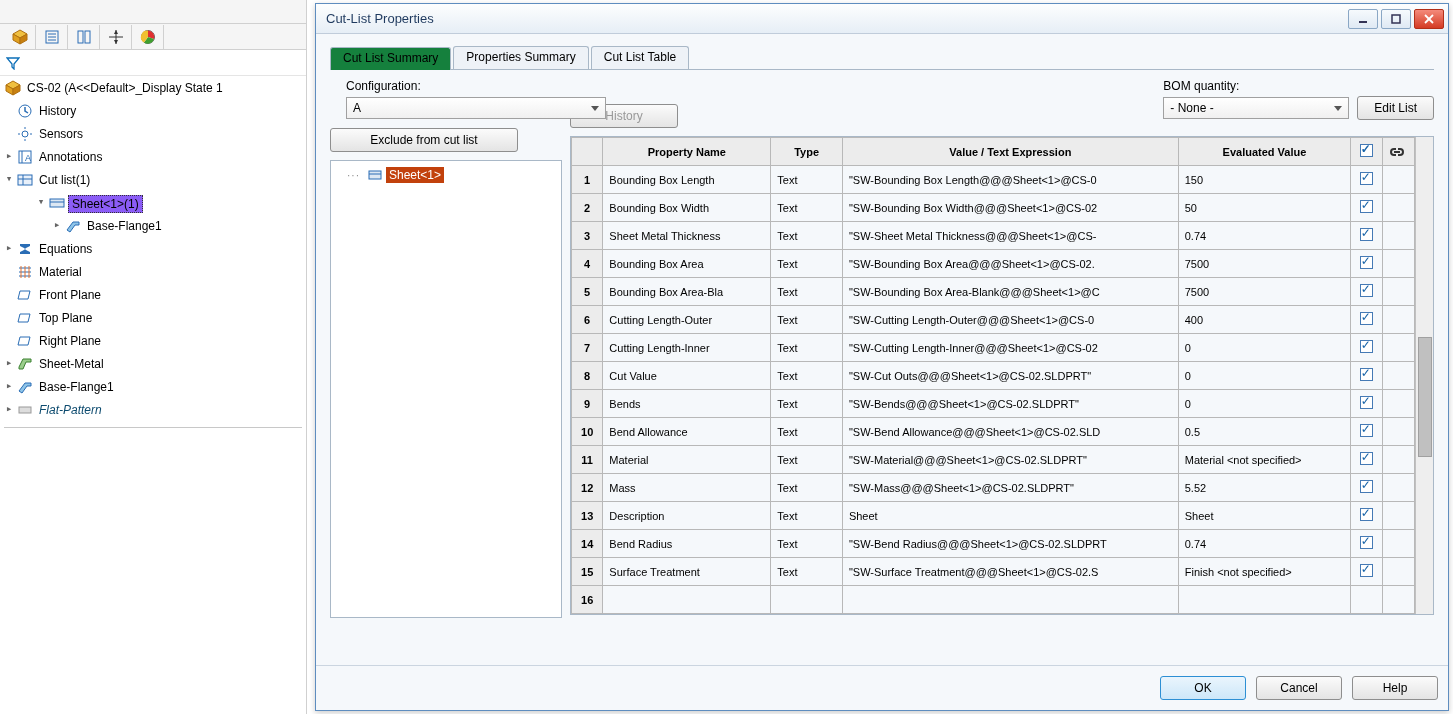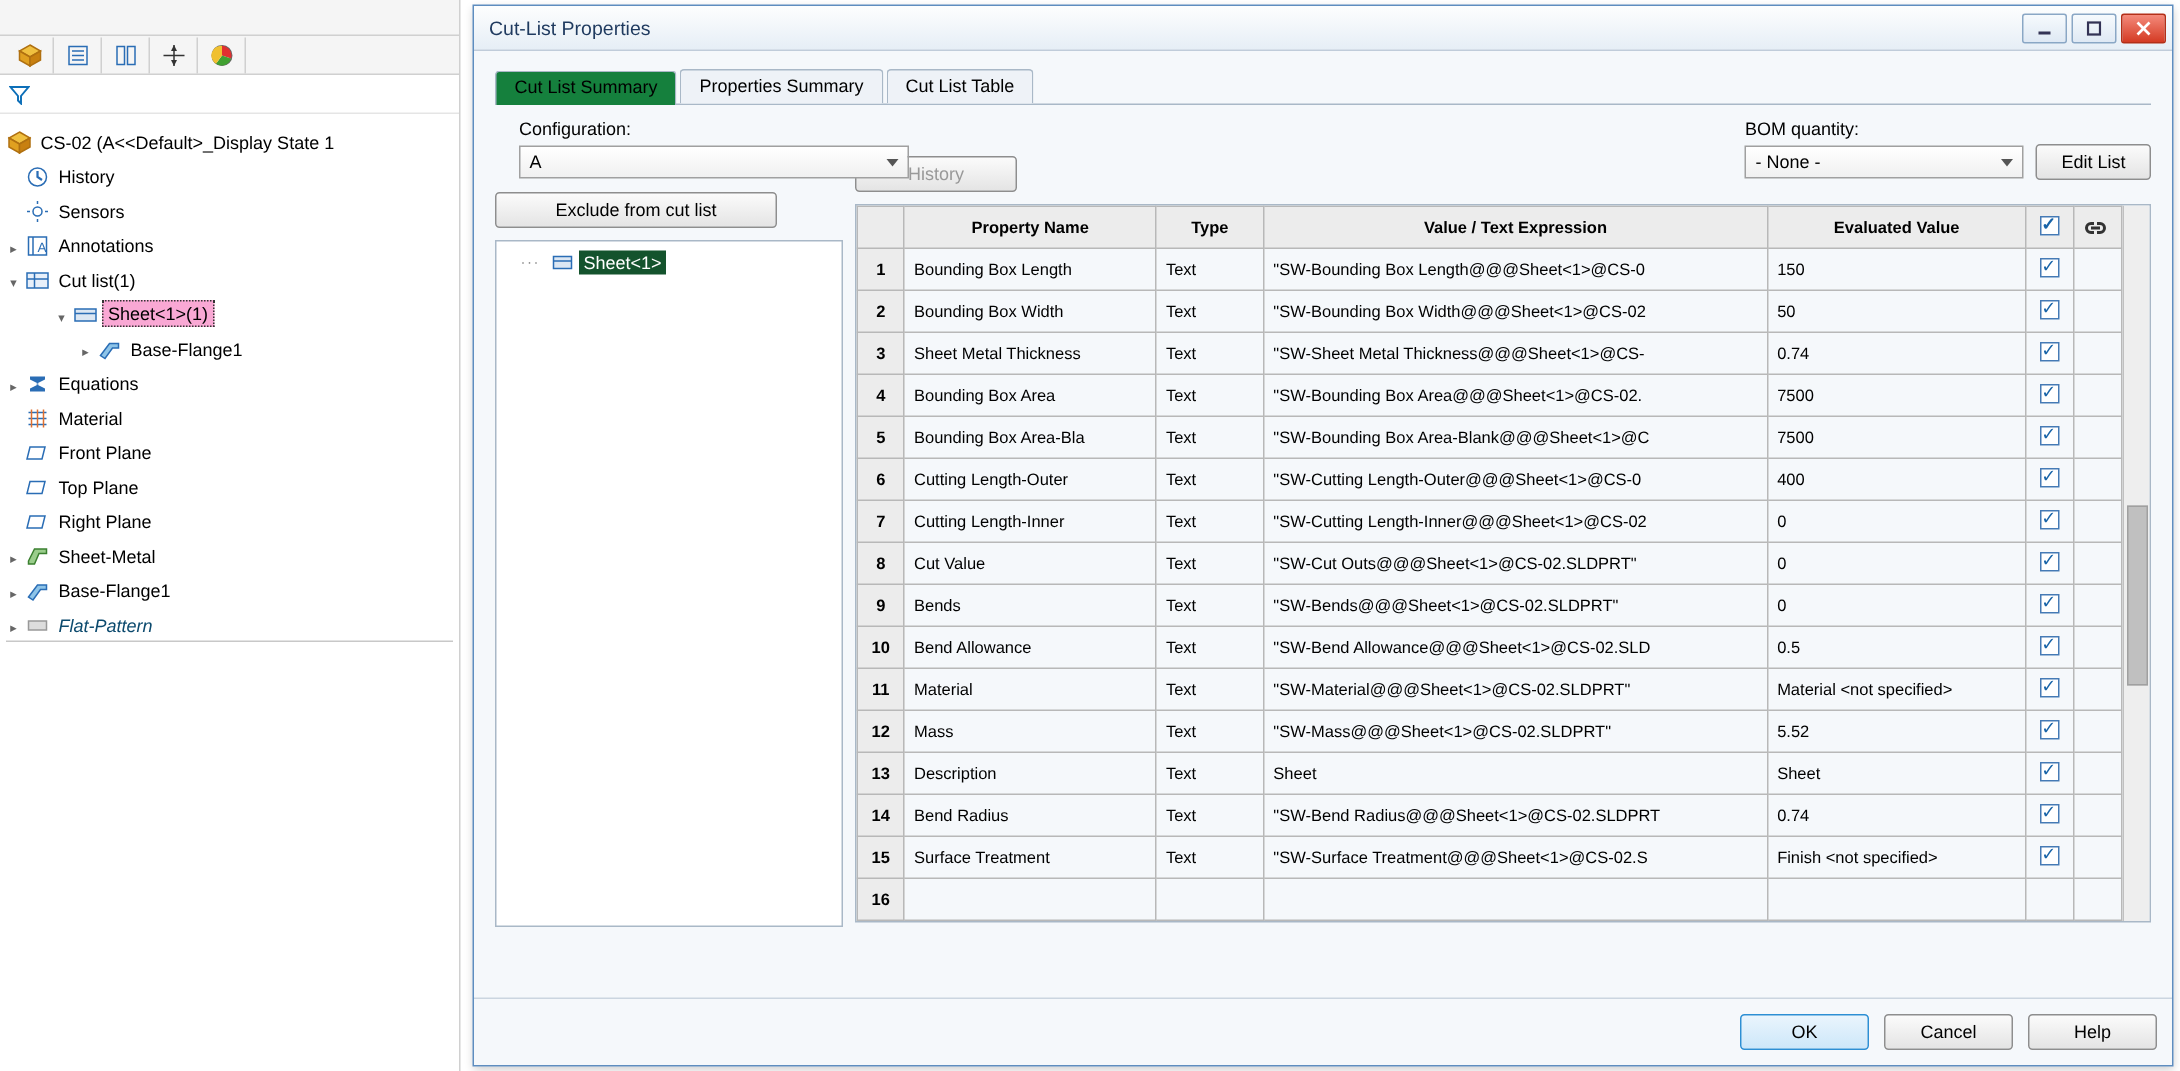--- a/index.html
+++ b/index.html
@@ -58,21 +58,21 @@
     width: 14px; height: 14px;
     color: #0070c0;
   }
   .tree-body {
     flex: 1;
     overflow-y: auto;
     padding: 4px 0;
   }
   .tree-node {
     display: flex;
-    align-items: flex-end;
+    align-items: flex-start;
     height: 23px;
     padding-left: 4px;
     white-space: nowrap;
   }
   .tree-node .exp {
     width: 14px;
     text-align: center;
     color: #666;
     cursor: pointer;
     font-size: 11px;
@@ -82,21 +82,21 @@
     width: 18px; height: 16px;
     display: inline-flex;
     align-items: center;
     justify-content: center;
     margin-right: 2px;
   }
   .tree-node .label {
     padding: 1px 3px;
   }
   .tree-node.selected .label {
-    background: #f9a8d4;
+    background: #8b5cf6;
     border: 1px dotted #333;
   }
   .tree-node.muted .label { color: #0c4a6e; font-style: italic; }
   .depth-0 { padding-left: 4px; }
   .depth-1 { padding-left: 2px; }
   .depth-2 { padding-left: 34px; }
   .depth-3 { padding-left: 50px; }
   .tree-separator {
     height: 3px;
     margin: 2px 4px;
@@ -229,21 +229,21 @@
   }
   .list-item {
     display: flex;
     align-items: center;
     height: 20px;
     padding-left: 14px;
     gap: 4px;
   }
   .list-item .dots { color:#888; letter-spacing:1px; font-size:10px; margin-right: 4px;}
   .list-item .selected-text {
-    background:#14532d; color:#fff; padding: 1px 3px;
+    background:#c2410c; color:#fff; padding: 1px 3px;
   }
   .table-area {
     flex: 1;
     display: flex;
     flex-direction: column;
     margin-top: -24px;
     min-width: 0;
   }
   .table-top-spacer { height: 32px; }
   .table-wrap {

